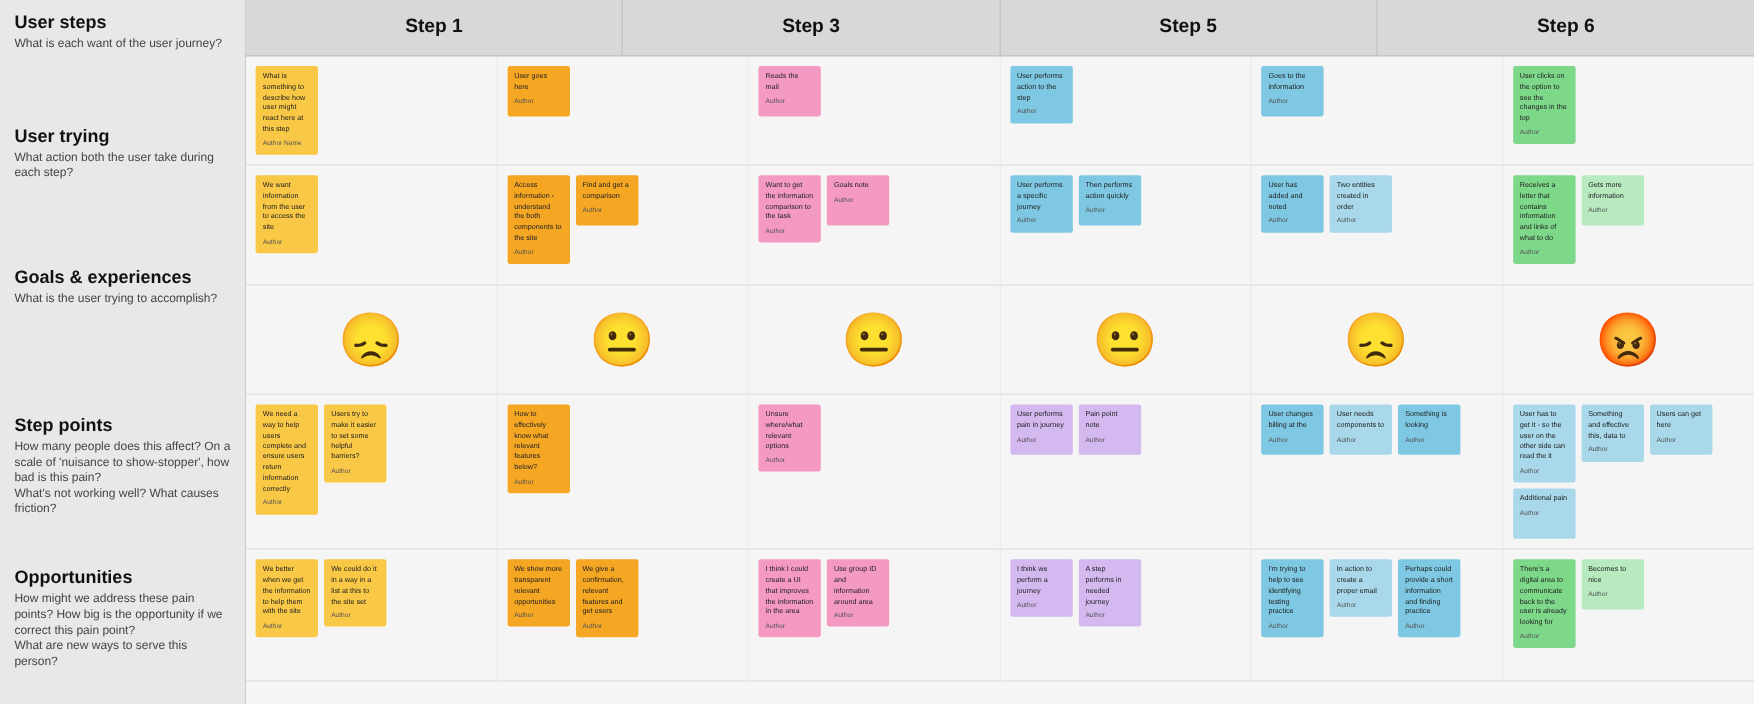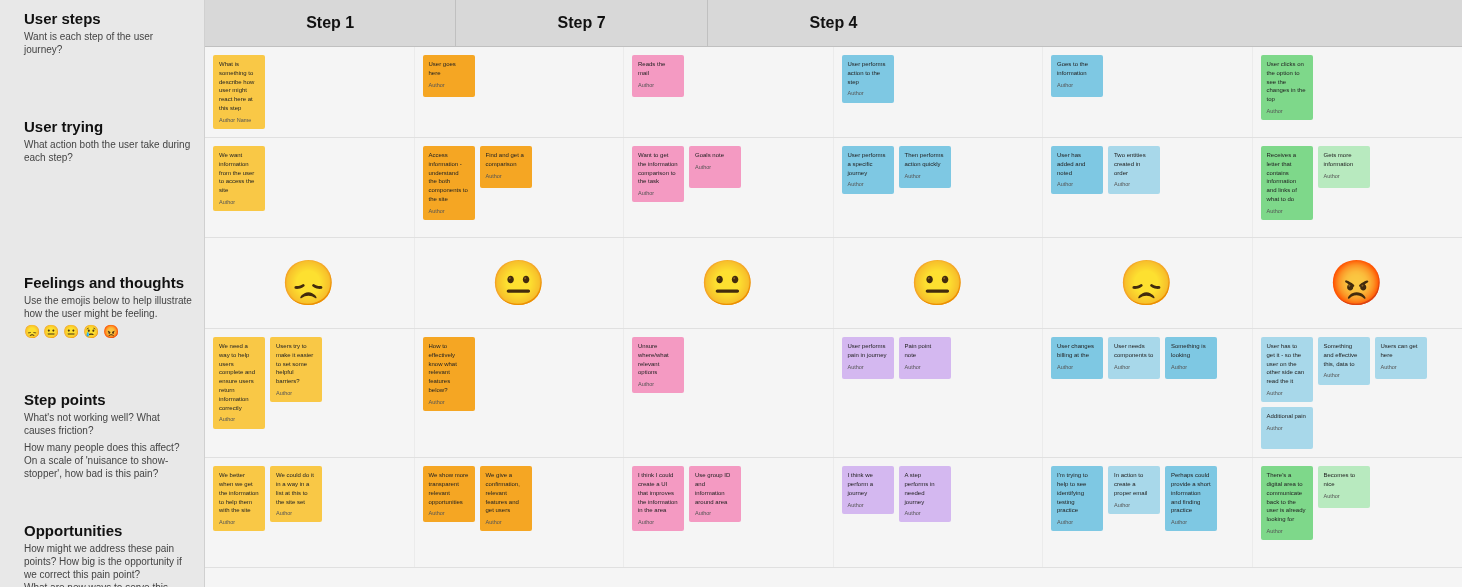--- a/index.html
+++ b/index.html
@@ -16,21 +16,20 @@
     }
     .sidebar {
       width: 205px;
       min-width: 205px;
       background: #e8e8e8;
       padding: 10px 12px;
       border-right: 1px solid #d0d0d0;
     }
     .sidebar-section {
       margin-bottom: 24px;
-      margin-left: 12px;
     }
     .sidebar-section-title {
       font-size: 15px;
       font-weight: 700;
       color: #111;
       margin-bottom: 3px;
     }
     .sidebar-section-subtitle {
       font-size: 10px;
       color: #444;
@@ -39,21 +38,21 @@
     .emoji-row {
       margin-top: 4px;
       font-size: 13px;
     }
     .main-content {
       flex: 1;
       overflow-x: auto;
     }
     .header-row {
       display: grid;
-      grid-template-columns: repeat(5, 1fr);
+      grid-template-columns: repeat(4, 1fr);
       background: #d8d8d8;
       border-bottom: 1px solid #c0c0c0;
       position: sticky;
       top: 0;
       z-index: 10;
     }
     .header-cell {
       padding: 14px 10px;
       text-align: center;
       font-size: 16px;
@@ -122,64 +121,64 @@
   </style>
 </head>
 <body>
 
 <div class="layout">
 
   <div class="sidebar">
 
     <div class="sidebar-section">
       <div class="sidebar-section-title">User steps</div>
-      <div class="sidebar-section-subtitle">Want is each step of the user journey?</div>
+      <div class="sidebar-section-subtitle">What is each want of the user journey?</div>
     </div>
 
     <div style="height:38px"></div>
 
     <div class="sidebar-section">
       <div class="sidebar-section-title">User trying</div>
       <div class="sidebar-section-subtitle">What action both the user take during each step?</div>
     </div>
 
     <div style="height:48px"></div>
 
+    <div class="sidebar-section">
+      <div class="sidebar-section-title">Goals &amp; experiences</div>
+      <div class="sidebar-section-subtitle">What is the user trying to accomplish?</div>
+    </div>
 
     <div style="height:38px"></div>
 
-    <div class="sidebar-section">
-      <div class="sidebar-section-title">Feelings and thoughts</div>
-      <div class="sidebar-section-subtitle">Use the emojis below to help illustrate how the user might be feeling.</div>
-      <div class="emoji-row">😞 😐 😐 😢 😡</div>
-    </div>
 
     <div style="height:28px"></div>
 
     <div class="sidebar-section">
       <div class="sidebar-section-title">Step points</div>
+      <div class="sidebar-section-subtitle">How many people does this affect? On a scale of 'nuisance to show-stopper', how bad is this pain?</div>
       <div class="sidebar-section-subtitle" style="margin-bottom:4px">What's not working well? What causes friction?</div>
-      <div class="sidebar-section-subtitle">How many people does this affect? On a scale of 'nuisance to show-stopper', how bad is this pain?</div>
     </div>
 
     <div style="height:18px"></div>
 
     <div class="sidebar-section">
       <div class="sidebar-section-title">Opportunities</div>
       <div class="sidebar-section-subtitle" style="white-space:pre-line">How might we address these pain points? How big is the opportunity if we correct this pain point?
 What are new ways to serve this person?</div>
     </div>
   </div>
 
   <div class="main-content">
 
     <div class="header-row">
       <div class="header-cell">Step 1</div>
-      <div class="header-cell">Step 7</div>
-      <div class="header-cell">Step 4</div>
+      <div class="header-cell">Step 3</div>
+      <div class="header-cell">Step 5</div>
+      <div class="header-cell">Step 6</div>
     </div>
 
     <div class="section-row" style="min-height:80px;">
 
       <div class="cell">
         <div class="sticky-note sticky-yellow">
           <span style="font-size:6px;line-height:1.3;">What is something to describe how user might react here at this step</span>
           <span class="note-author">Author Name</span>
         </div>
       </div>

